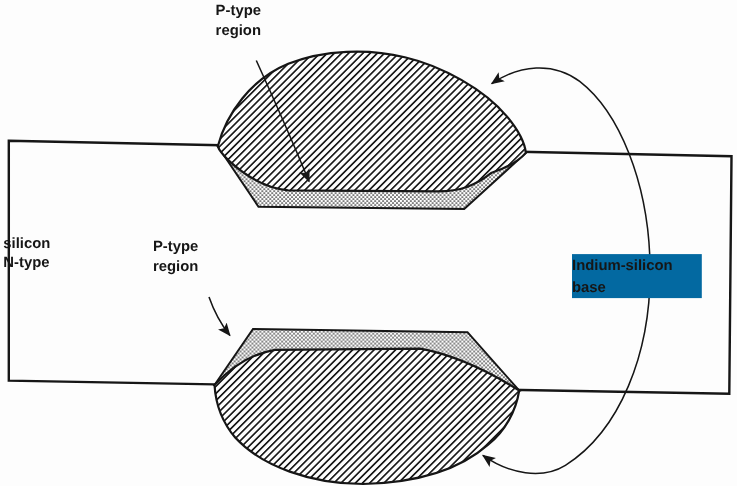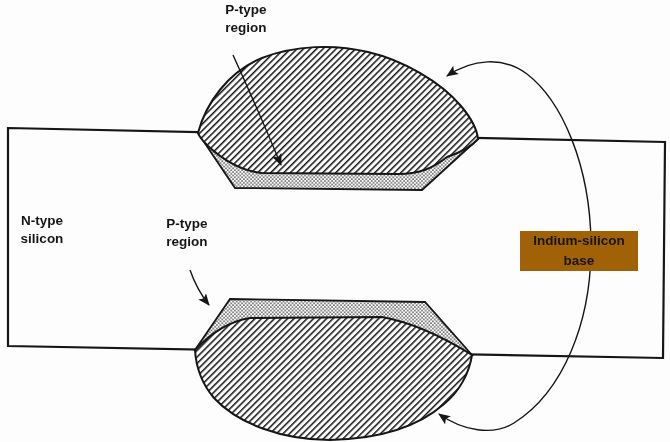--- a/index.html
+++ b/index.html
@@ -19,29 +19,28 @@
     position: absolute;
     left: 0;
     top: 0;
   }
   .lbl {
     position: absolute;
     font-weight: 700;
     font-size: 13.5px;
     line-height: 17.5px;
     color: #161616;
-    text-align: center;
     white-space: nowrap;
   }
   .lbl div { white-space: nowrap; }
   .lbl-collector { left: 196px; top: 1px;   width: 100px; }
   .lbl-base      { left: 3px;   top: 212px; width: 78px;  }
   .lbl-emitter   { left: 139px; top: 215px; width: 96px;  }
   .lbl-alloy     { left: 520px; top: 231px; width: 118px;
-                   line-height: 20px; background: #a16207; }
+                   line-height: 20px; background: #0369a1; }
 </style>
 </head>
 <body>
 
 <div id="stage">
 
   <svg width="670" height="442" viewBox="0 0 670 442">
     <defs>
       <pattern id="hatch" patternUnits="userSpaceOnUse" width="4.6" height="4.6" patternTransform="rotate(-45)">
         <rect width="4.6" height="4.6" fill="#fdfdfd"></rect>
@@ -93,22 +92,22 @@
              C 592 322 563 392 514 423
              C 493 436 463 431 439 414" fill="none" stroke="#161616" stroke-width="1.4" marker-start="url(#ah)" marker-end="url(#ah)"></path>
   </svg>
 
   <div class="lbl lbl-collector">
     <div>P-type</div>
     <div>region</div>
   </div>
 
   <div class="lbl lbl-base">
+    <div>silicon</div>
     <div>N-type</div>
-    <div>silicon</div>
   </div>
 
   <div class="lbl lbl-emitter">
     <div>P-type</div>
     <div>region</div>
   </div>
 
   <div class="lbl lbl-alloy">
     <div>Indium-silicon</div>
     <div>base</div>

